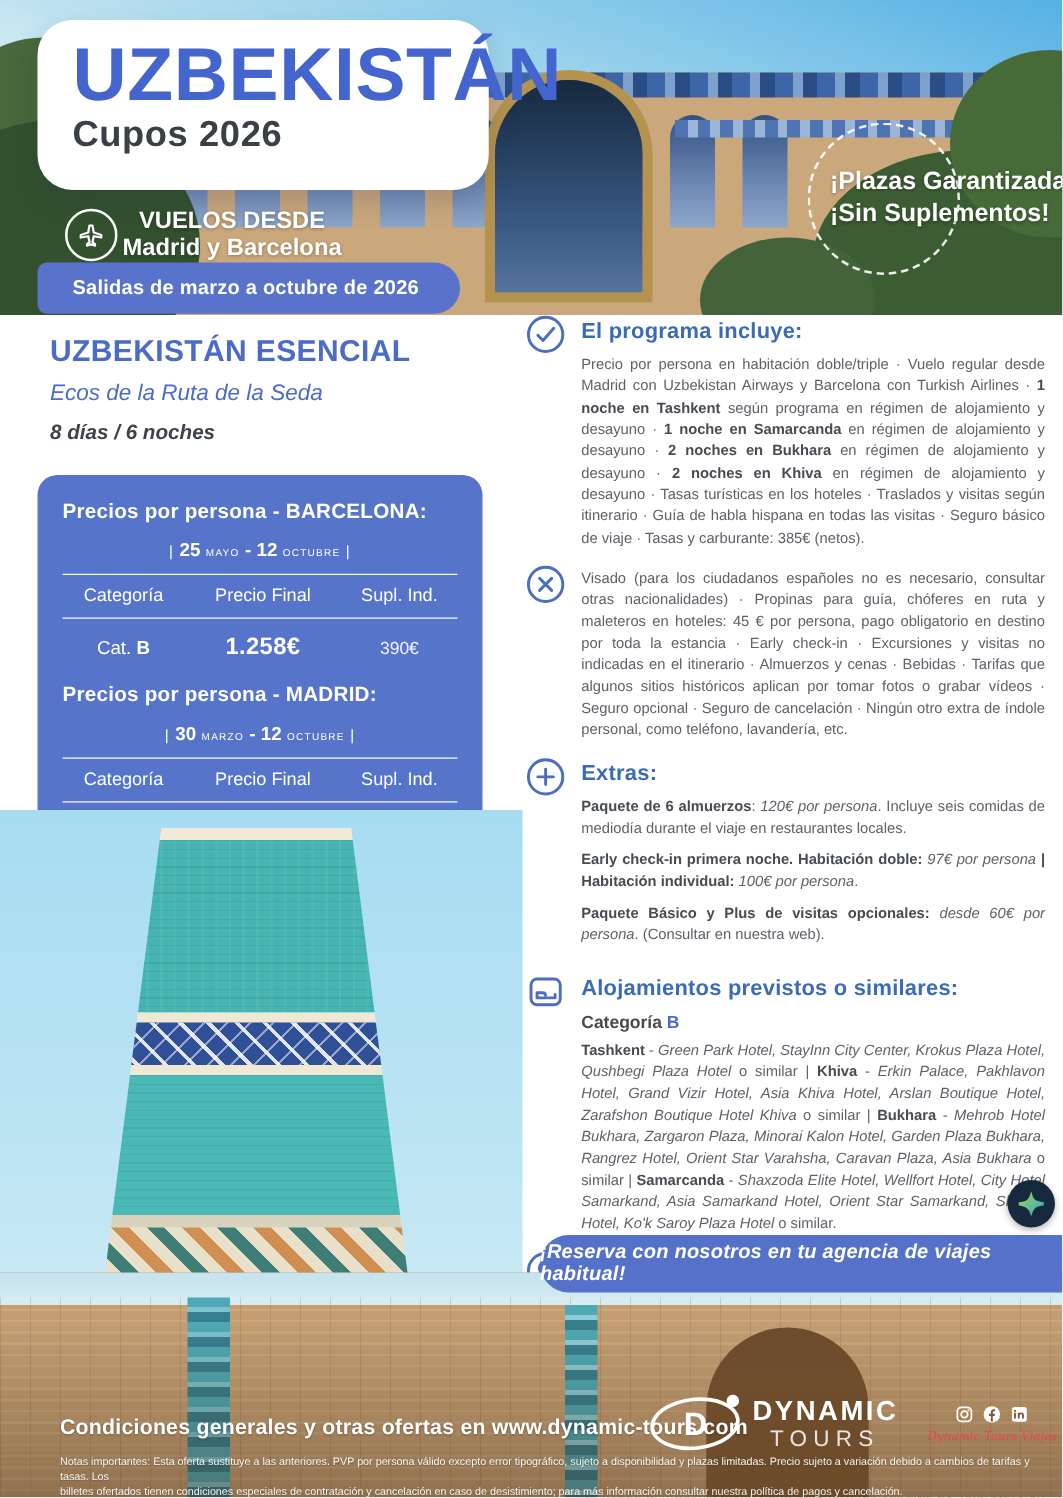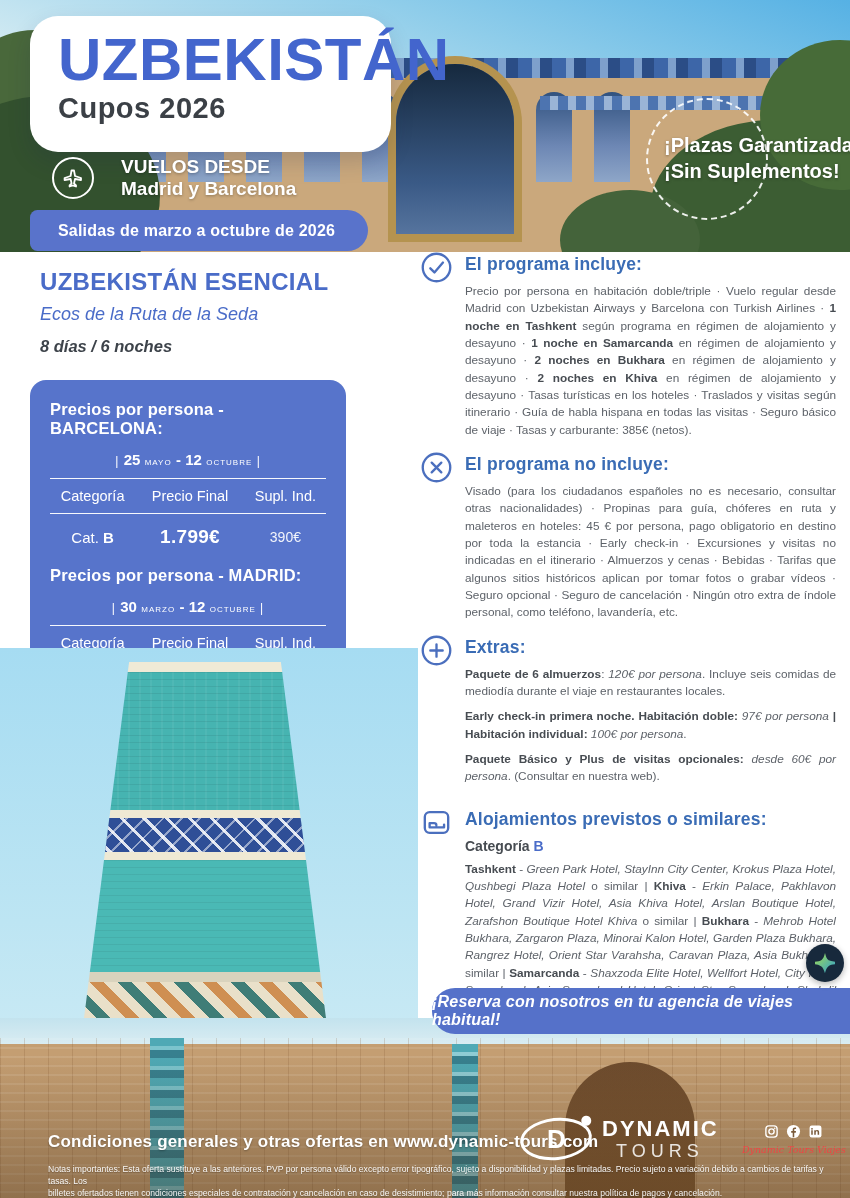--- a/index.html
+++ b/index.html
@@ -33,37 +33,37 @@
   .sub-title{color:#3b4046;font-size:29px;font-weight:bold;margin-top:2px;letter-spacing:0.5px;}
 
   
   .badge{position:absolute;left:640px;top:102px;width:240px;height:120px;z-index:3;color:#fff;}
   .badge-circle{position:absolute;left:6px;top:-4px;width:118px;height:118px;border:2px dashed rgba(255,255,255,.9);
     border-radius:50%;}
   .badge-text{position:absolute;left:24px;top:30px;font-weight:bold;font-size:20px;line-height:1.3;
     text-shadow:0 1px 3px rgba(0,0,0,.35);white-space:nowrap;}
 
   
-  .flights{position:absolute;left:52px;top:156px;display:flex;align-items:center;gap:27px;z-index:3;color:#fff;}
+  .flights{position:absolute;left:52px;top:166px;display:flex;align-items:center;gap:4px;z-index:3;color:#fff;text-align:center;}
   .flights-icon{width:42px;height:42px;border:2.5px solid #fff;border-radius:50%;display:flex;
     align-items:center;justify-content:center;box-sizing:border-box;}
   .flights-text{font-weight:bold;font-size:19px;line-height:1.16;text-shadow:0 1px 3px rgba(0,0,0,.3);}
 
   
   .departures{position:absolute;left:30px;top:210px;width:338px;height:41px;background:#5973cb;z-index:4;
     border-radius:8px 22px 22px 8px;color:#fff;font-weight:bold;font-size:16px;display:flex;align-items:center;
     padding-left:28px;box-sizing:border-box;letter-spacing:0.2px;}
 
   
   .left-col{position:absolute;left:40px;top:268px;width:332px;z-index:2;}
   .prog-name{color:#4a6cc8;font-size:24px;font-weight:bold;letter-spacing:0.3px;}
   .prog-tag{color:#4a6cc8;font-size:18px;font-style:italic;margin-top:8px;}
   .prog-dur{color:#3d434a;font-size:16.5px;font-style:italic;font-weight:bold;margin-top:12px;}
 
-  .price-card{margin:24px 0 0 -10px;width:316px;background:#5774cb;border-radius:16px 16px 46px 16px;
+  .price-card{margin:24px 0 0 -10px;width:356px;background:#5774cb;border-radius:16px 16px 46px 16px;
     color:#fff;padding:20px 20px 26px;box-sizing:border-box;}
   .pc-title{font-size:16.5px;font-weight:bold;letter-spacing:0.2px;}
   .pc-dates{text-align:center;font-size:12px;margin:13px 0 10px;font-variant:small-caps;letter-spacing:1px;}
   .pc-dates b{font-size:15px;letter-spacing:0;}
   .pc-table{width:100%;}
   .pc-row{display:grid;grid-template-columns:1.05fr 1.35fr 1fr;text-align:center;align-items:center;}
   .pc-head{border-top:1.5px solid rgba(255,255,255,.95);border-bottom:1.5px solid rgba(255,255,255,.95);
     padding:9px 0;font-size:14.5px;}
   .pc-vals{padding:12px 0 4px;}
   .pc-cat{font-size:15px;}
@@ -214,21 +214,21 @@
       <div class="pc-title">Precios por persona - BARCELONA:</div>
       <div class="pc-dates">| <b>25</b> mayo <b>- 12</b> octubre |</div>
       <div class="pc-table">
         <div class="pc-row pc-head">
           <div>Categoría</div>
           <div>Precio Final</div>
           <div>Supl. Ind.</div>
         </div>
         <div class="pc-row pc-vals">
           <div class="pc-cat">Cat. <b>B</b></div>
-          <div class="pc-price">1.799€</div>
+          <div class="pc-price">1.258€</div>
           <div class="pc-sup">390€</div>
         </div>
       </div>
 
       <div class="pc-title pc-title2">Precios por persona - MADRID:</div>
       <div class="pc-dates">| <b>30</b> marzo <b>- 12</b> octubre |</div>
       <div class="pc-table">
         <div class="pc-row pc-head">
           <div>Categoría</div>
           <div>Precio Final</div>
@@ -274,21 +274,20 @@
     </div>
 
     <div class="section">
       <div class="sec-icon">
         <svg width="33" height="33" viewBox="0 0 24 24" fill="none" stroke="#4b6fbe" stroke-width="1.7" stroke-linecap="round" stroke-linejoin="round">
           <circle cx="12" cy="12" r="10"></circle>
             <path d="M8.5 8.5l7 7M15.5 8.5l-7 7"></path>
         </svg>
       </div>
       <div class="sec-body">
-        <div class="sec-heading">El programa no incluye:</div>
         <div class="sec-text">Visado (para los ciudadanos españoles no es necesario, consultar otras nacionalidades) · Propinas para guía, chóferes en ruta y maleteros en hoteles: 45 € por persona, pago obligatorio en destino por toda la estancia · Early check-in · Excursiones y visitas no indicadas en el itinerario · Almuerzos y cenas · Bebidas · Tarifas que algunos sitios históricos aplican por tomar fotos o grabar vídeos · Seguro opcional · Seguro de cancelación · Ningún otro extra de índole personal, como teléfono, lavandería, etc.</div>
       </div>
     </div>
 
     <div class="section">
       <div class="sec-icon">
         <svg width="33" height="33" viewBox="0 0 24 24" fill="none" stroke="#4b6fbe" stroke-width="1.7" stroke-linecap="round" stroke-linejoin="round">
           <circle cx="12" cy="12" r="10"></circle>
             <path d="M12 7.5v9M7.5 12h9"></path>
         </svg>

